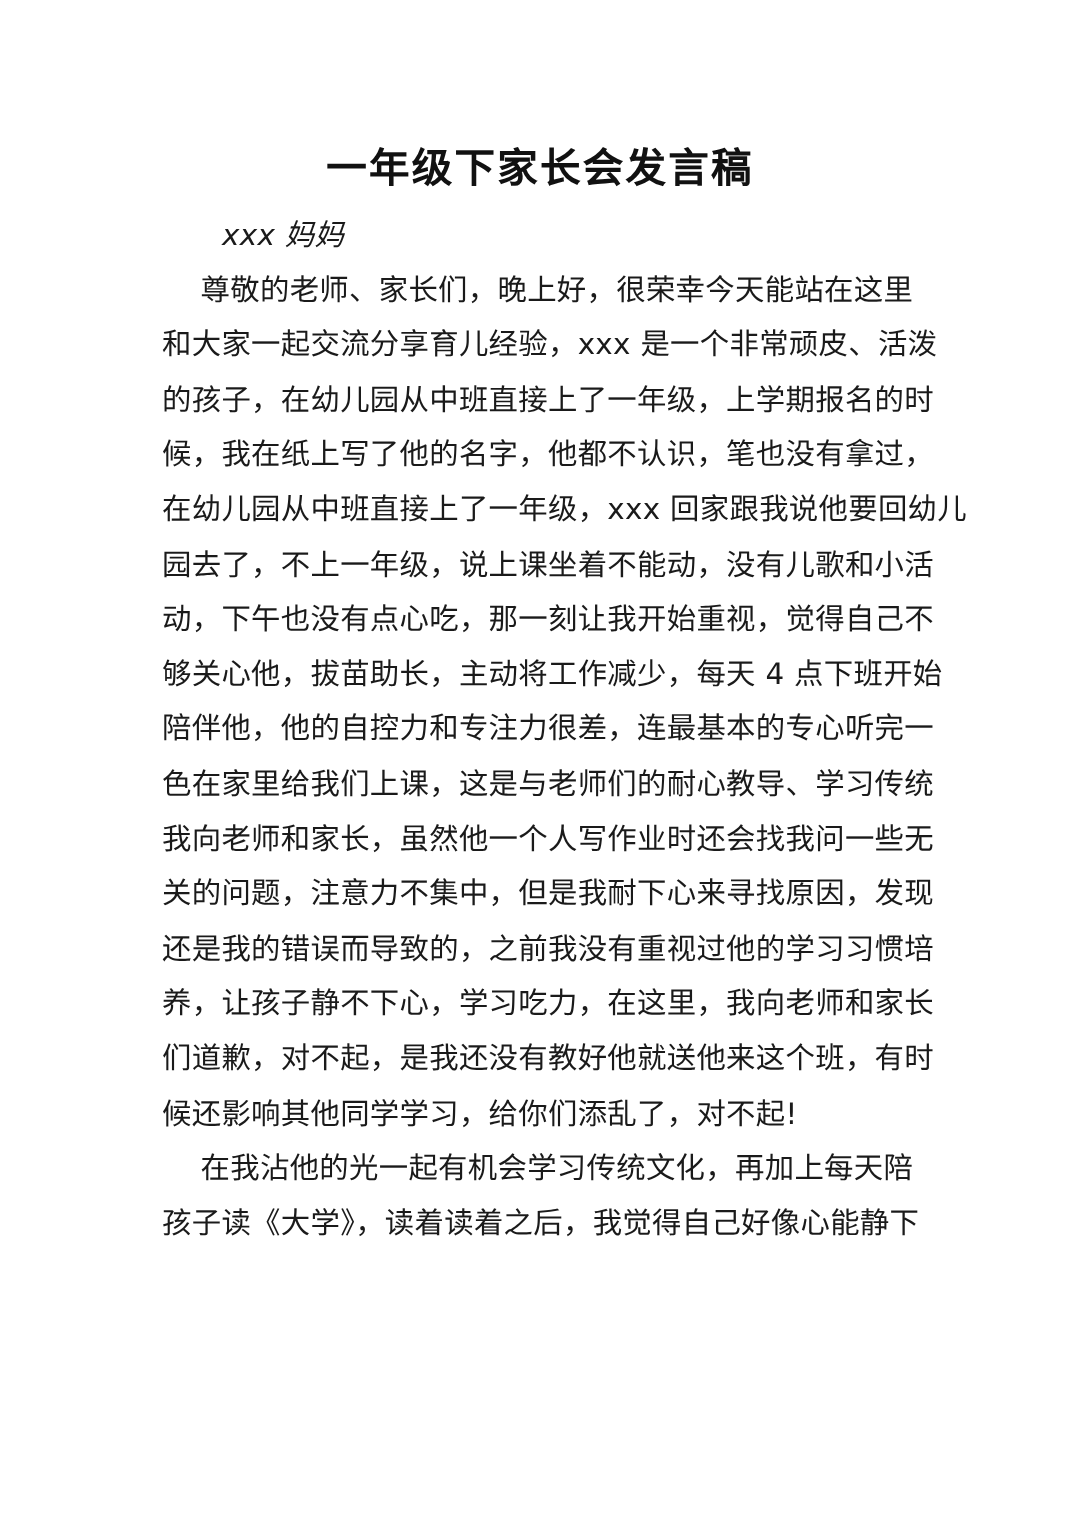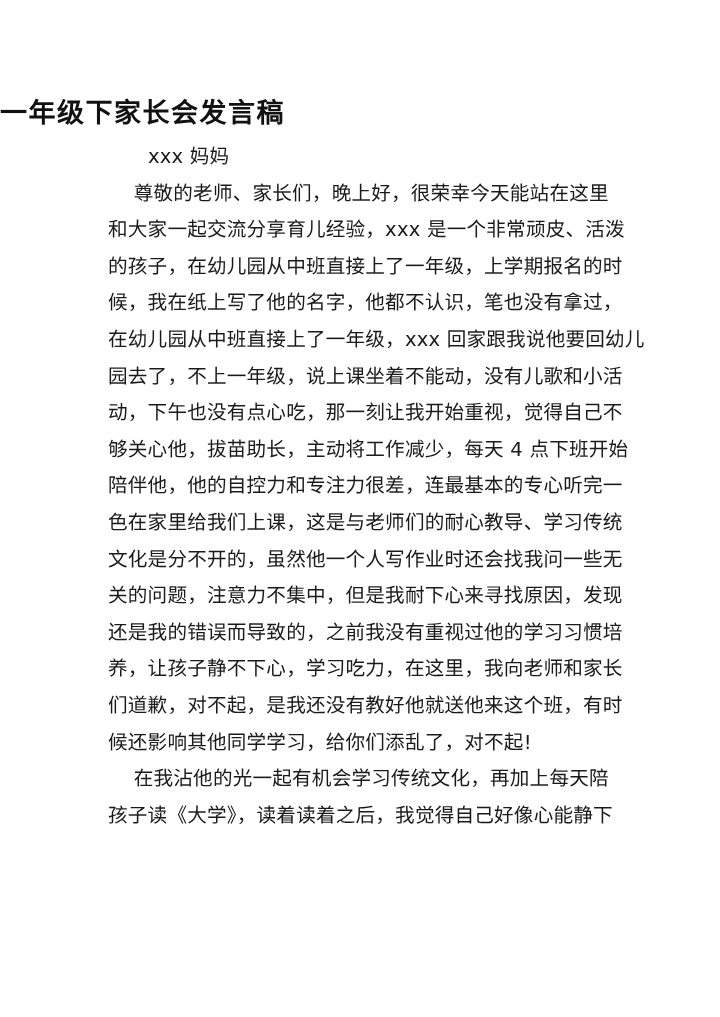--- a/index.html
+++ b/index.html
@@ -23,21 +23,21 @@
     background: #ffffff;
     box-sizing: border-box;
   }
 
   
   #doc-title {
     position: absolute;
     left: 0;
     top: 78px;
     width: 720px;
-    text-align: left;
+    text-align: center;
     font-size: 27px;
     font-weight: bold;
     letter-spacing: 1.5px;
     line-height: 34px;
     font-family: "DejaVu Sans", "Liberation Sans", sans-serif;
     color: #111111;
     white-space: pre;
   }
 
   
@@ -63,32 +63,32 @@
   }
 </style>
 </head>
 <body>
 
 <div id="page">
 
   <h1 id="doc-title">一年级下家长会发言稿</h1>
 
   <div id="body-text">
-    <div class="line indent-2" style="text-indent:40px;">xxx 妈妈</div>
+    <div class="line indent-2" style="text-indent:40px;font-style:italic;">xxx 妈妈</div>
     <div class="line">    尊敬的老师、家长们，晚上好，很荣幸今天能站在这里</div>
     <div class="line">和大家一起交流分享育儿经验，xxx 是一个非常顽皮、活泼</div>
     <div class="line">的孩子，在幼儿园从中班直接上了一年级，上学期报名的时</div>
     <div class="line">候，我在纸上写了他的名字，他都不认识，笔也没有拿过，</div>
     <div class="line">在幼儿园从中班直接上了一年级，xxx 回家跟我说他要回幼儿</div>
     <div class="line">园去了，不上一年级，说上课坐着不能动，没有儿歌和小活</div>
     <div class="line">动，下午也没有点心吃，那一刻让我开始重视，觉得自己不</div>
     <div class="line">够关心他，拔苗助长，主动将工作减少，每天 4 点下班开始</div>
     <div class="line">陪伴他，他的自控力和专注力很差，连最基本的专心听完一</div>
     <div class="line">色在家里给我们上课，这是与老师们的耐心教导、学习传统</div>
-    <div class="line">文化是分不开的，虽然他一个人写作业时还会找我问一些无</div>
+    <div class="line">我向老师和家长，虽然他一个人写作业时还会找我问一些无</div>
     <div class="line">关的问题，注意力不集中，但是我耐下心来寻找原因，发现</div>
     <div class="line">还是我的错误而导致的，之前我没有重视过他的学习习惯培</div>
     <div class="line">养，让孩子静不下心，学习吃力，在这里，我向老师和家长</div>
     <div class="line">们道歉，对不起，是我还没有教好他就送他来这个班，有时</div>
     <div class="line">候还影响其他同学学习，给你们添乱了，对不起!</div>
     <div class="line">    在我沾他的光一起有机会学习传统文化，再加上每天陪</div>
     <div class="line">孩子读《大学》，读着读着之后，我觉得自己好像心能静下</div>
   </div>
 
 </div>

